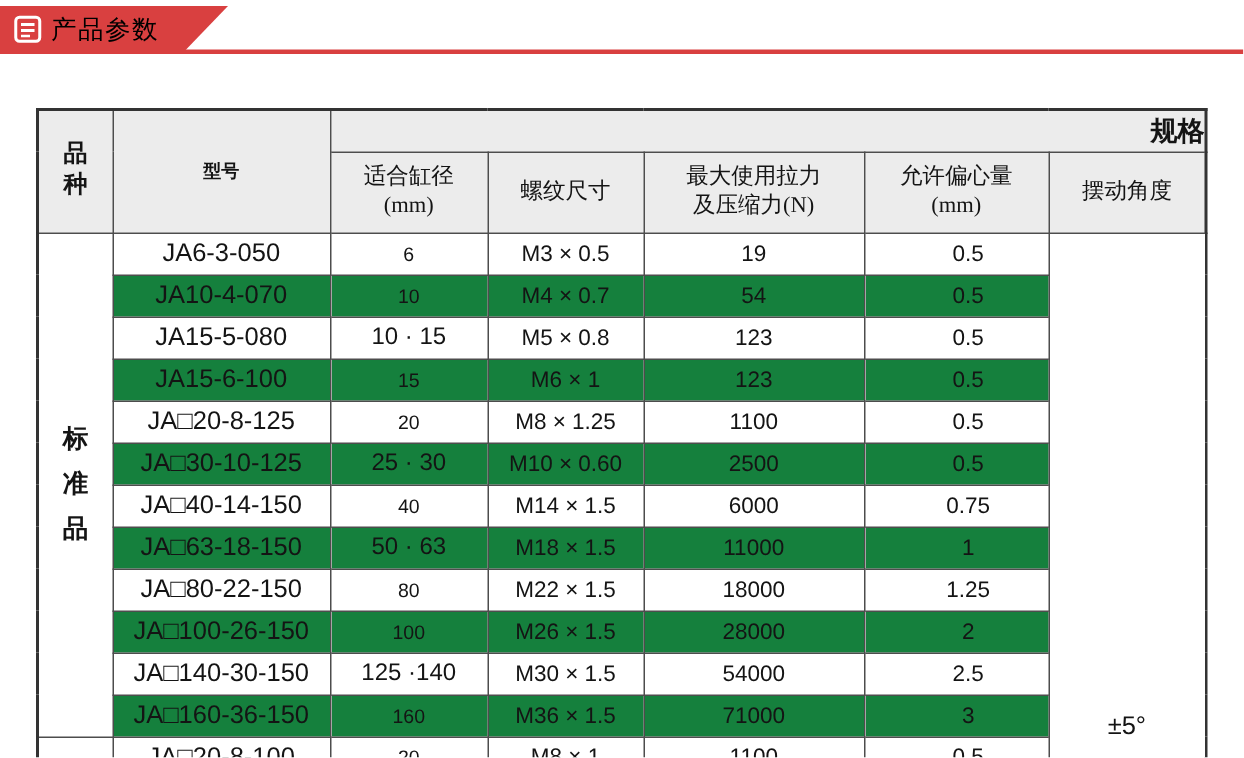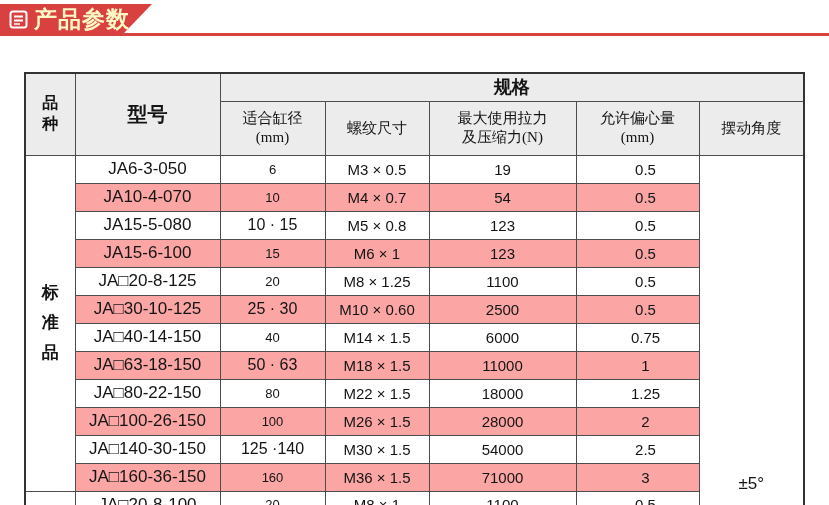--- a/index.html
+++ b/index.html
@@ -3,48 +3,48 @@
 <meta charset="utf-8">
 <style>
   * { margin:0; padding:0; box-sizing:border-box; }
   body { background:#fff; font-family:"Liberation Sans", sans-serif; }
   #stage { position:relative; width:829px; height:505px; background:#fff; overflow:hidden; }
 
   
   .banner { position:absolute; left:0; top:4px; width:152px; height:30px;
             background:var(--red); display:flex; align-items:center; gap:6px;
             padding-left:9px; clip-path:polygon(0 0,100% 0,81% 100%,0 100%); }
-  .banner-title { color:#fef9c3; font-weight:bold; font-size:23px; letter-spacing:1px; }
+  .banner-title { color:#000000; font-weight:normal; font-size:17px; letter-spacing:1px; }
   .banner-rule { position:absolute; left:0; top:33px; width:829px; height:3px; background:var(--red); }
   .doc-icon { flex:0 0 auto; }
 
   
   table { position:absolute; left:24px; top:72px; width:779px; border-collapse:collapse;
           table-layout:fixed; color:#141414; }
   th, td { border:1px solid #4d4d4d; text-align:center; vertical-align:middle; overflow:hidden; }
   table { border:2px solid #333; }
   thead th { background:#ececec; }
   tr.h1 { height:28px;padding-left:48px; }
   tr.h2 { height:54px;padding-left:26px; }
   tbody tr { height:28px; }
 
-  .spec-h   { font-size:18px; font-weight:bold; font-family:"Liberation Sans", sans-serif; }
-  .model-h  { font-size:20px; font-weight:bold;font-family:Liberation Mono, monospace; }
+  .spec-h   { font-size:18px; font-weight:bold; font-family:"Liberation Sans", sans-serif;text-align:right; }
+  .model-h  { font-size:12px; font-weight:bold;font-family:Liberation Mono, monospace; }
   .sub-h    { font-size:15px; font-weight:normal; font-family:"Liberation Serif", serif; line-height:1.25; }
   .vtext    { display:inline-block; width:1.1em; word-break:break-all; font-weight:bold;
               font-size:16px; line-height:1.3; }
   .vtext.cat{ font-size:17px; line-height:1.75; }
 
   td.model  { font-size:17px; }
   td.bore   { font-size:13px; }
   td.bore.big { font-size:16px;margin-left:12px; }
   td.thread { font-size:15px; }
   td.force  { font-size:15px;margin-left:27px; }
   td.ecc    { font-size:15px;padding-left:16px; }
-  td.gray   { background:#fca5a5; }
+  td.gray   { background:#15803d; }
   td.white  { background:#ffffff;text-align:center; }
   td.swing  { position:relative; background:#ffffff; }
   .swing-val{ position:absolute; left:0; right:0; top:318px; text-align:center;
               font-size:17px; color:#141414; }
 </style>
 </head>
 <body>
 
 <div id="stage">
 

